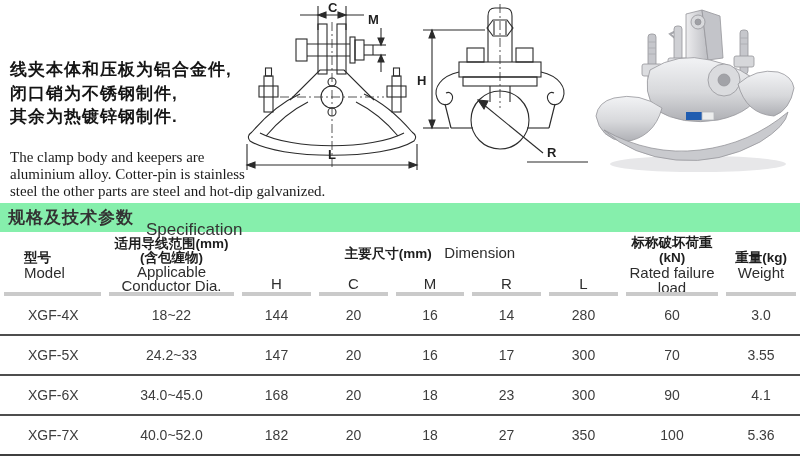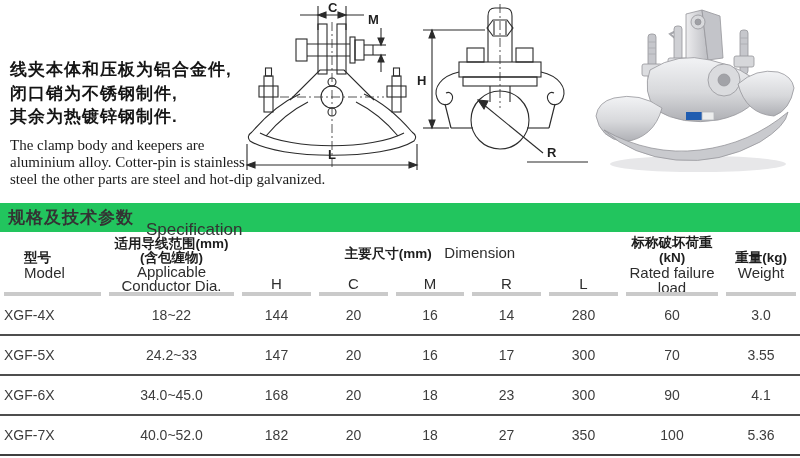--- a/index.html
+++ b/index.html
@@ -3,33 +3,33 @@
 <meta charset="utf-8">
 <style>
   html,body{margin:0;padding:0;background:#fff;}
   .page{position:relative;width:800px;height:458px;background:#ffffff;overflow:hidden;
         font-family:"Liberation Sans",sans-serif;}
 
   
   .intro{position:absolute;left:10px;top:58px;}
   .intro .cn{font-weight:bold;font-size:17px;line-height:23.5px;color:#141414;
              letter-spacing:1px;white-space:nowrap;}
-  .intro .en-block{margin-top:8px;}
+  .intro .en-block{margin-top:20px;}
   .intro .en{font-family:"Liberation Serif",serif;font-size:15px;line-height:17px;
              color:#1b1b1b;white-space:nowrap;}
 
   
   .diag1{position:absolute;left:240px;top:0;}
   .diag2{position:absolute;left:415px;top:0;}
   .photo{position:absolute;left:590px;top:0;}
   .dimlabel{font-family:"Liberation Sans",sans-serif;font-size:13px;font-weight:bold;fill:#1f1f1f;}
 
   
   .section-bar{position:absolute;top:203px;left:0;width:800px;height:29px;
-               background:#22c55e;display:flex;align-items:center;box-sizing:border-box;
+               background:#86efac;display:flex;align-items:center;box-sizing:border-box;
                padding-left:8px;}
   .section-bar .cn{font-weight:bold;font-size:17px;color:#333;letter-spacing:1px;}
   .section-bar .en{font-size:17px;color:#333;margin-left:12px;margin-top:25px;}
 
   
   .spec-table{position:absolute;top:234px;left:0;width:800px;border-collapse:collapse;
               table-layout:fixed;}
   .spec-table th,.spec-table td{padding:0;}
   .spec-table thead tr.top-row{height:38px;}
   .spec-table thead tr.dim-letters{height:24px;}
@@ -37,21 +37,21 @@
   .rule{position:absolute;left:4px;right:4px;bottom:0;height:4px;background:#cacaca;}
   th.model-h{text-align:left;padding-left:24px;}
   .hd-cn{font-weight:bold;font-size:13.5px;line-height:15px;color:#1e1e1e;}
   .hd-en{font-size:15px;line-height:15px;color:#2d2d2d;}
   .hd-tight{line-height:14px;}
   .hd-letter{font-size:15px;color:#2d2d2d;}
   .dim-group .hd-cn,.dim-group .hd-en{display:inline;}
   .dim-group .hd-en{margin-left:8px;}
   .spec-table tbody td{height:38px;text-align:center;font-size:14px;color:#3d3d3d;
                        vertical-align:middle;}
-  .spec-table tbody td.model-c{text-align:left;padding-left:4px;}
+  .spec-table tbody td.model-c{text-align:left;padding-left:28px;}
   .spec-table tbody tr + tr td{border-top:2px solid #4e4e4e;}
   .spec-table tbody tr:last-child td{border-bottom:2px solid #3f3f3f;}
 </style>
 </head>
 <body>
 
 <div class="page">
 
   <div class="intro">
     <div class="cn">线夹本体和压板为铝合金件,</div>

